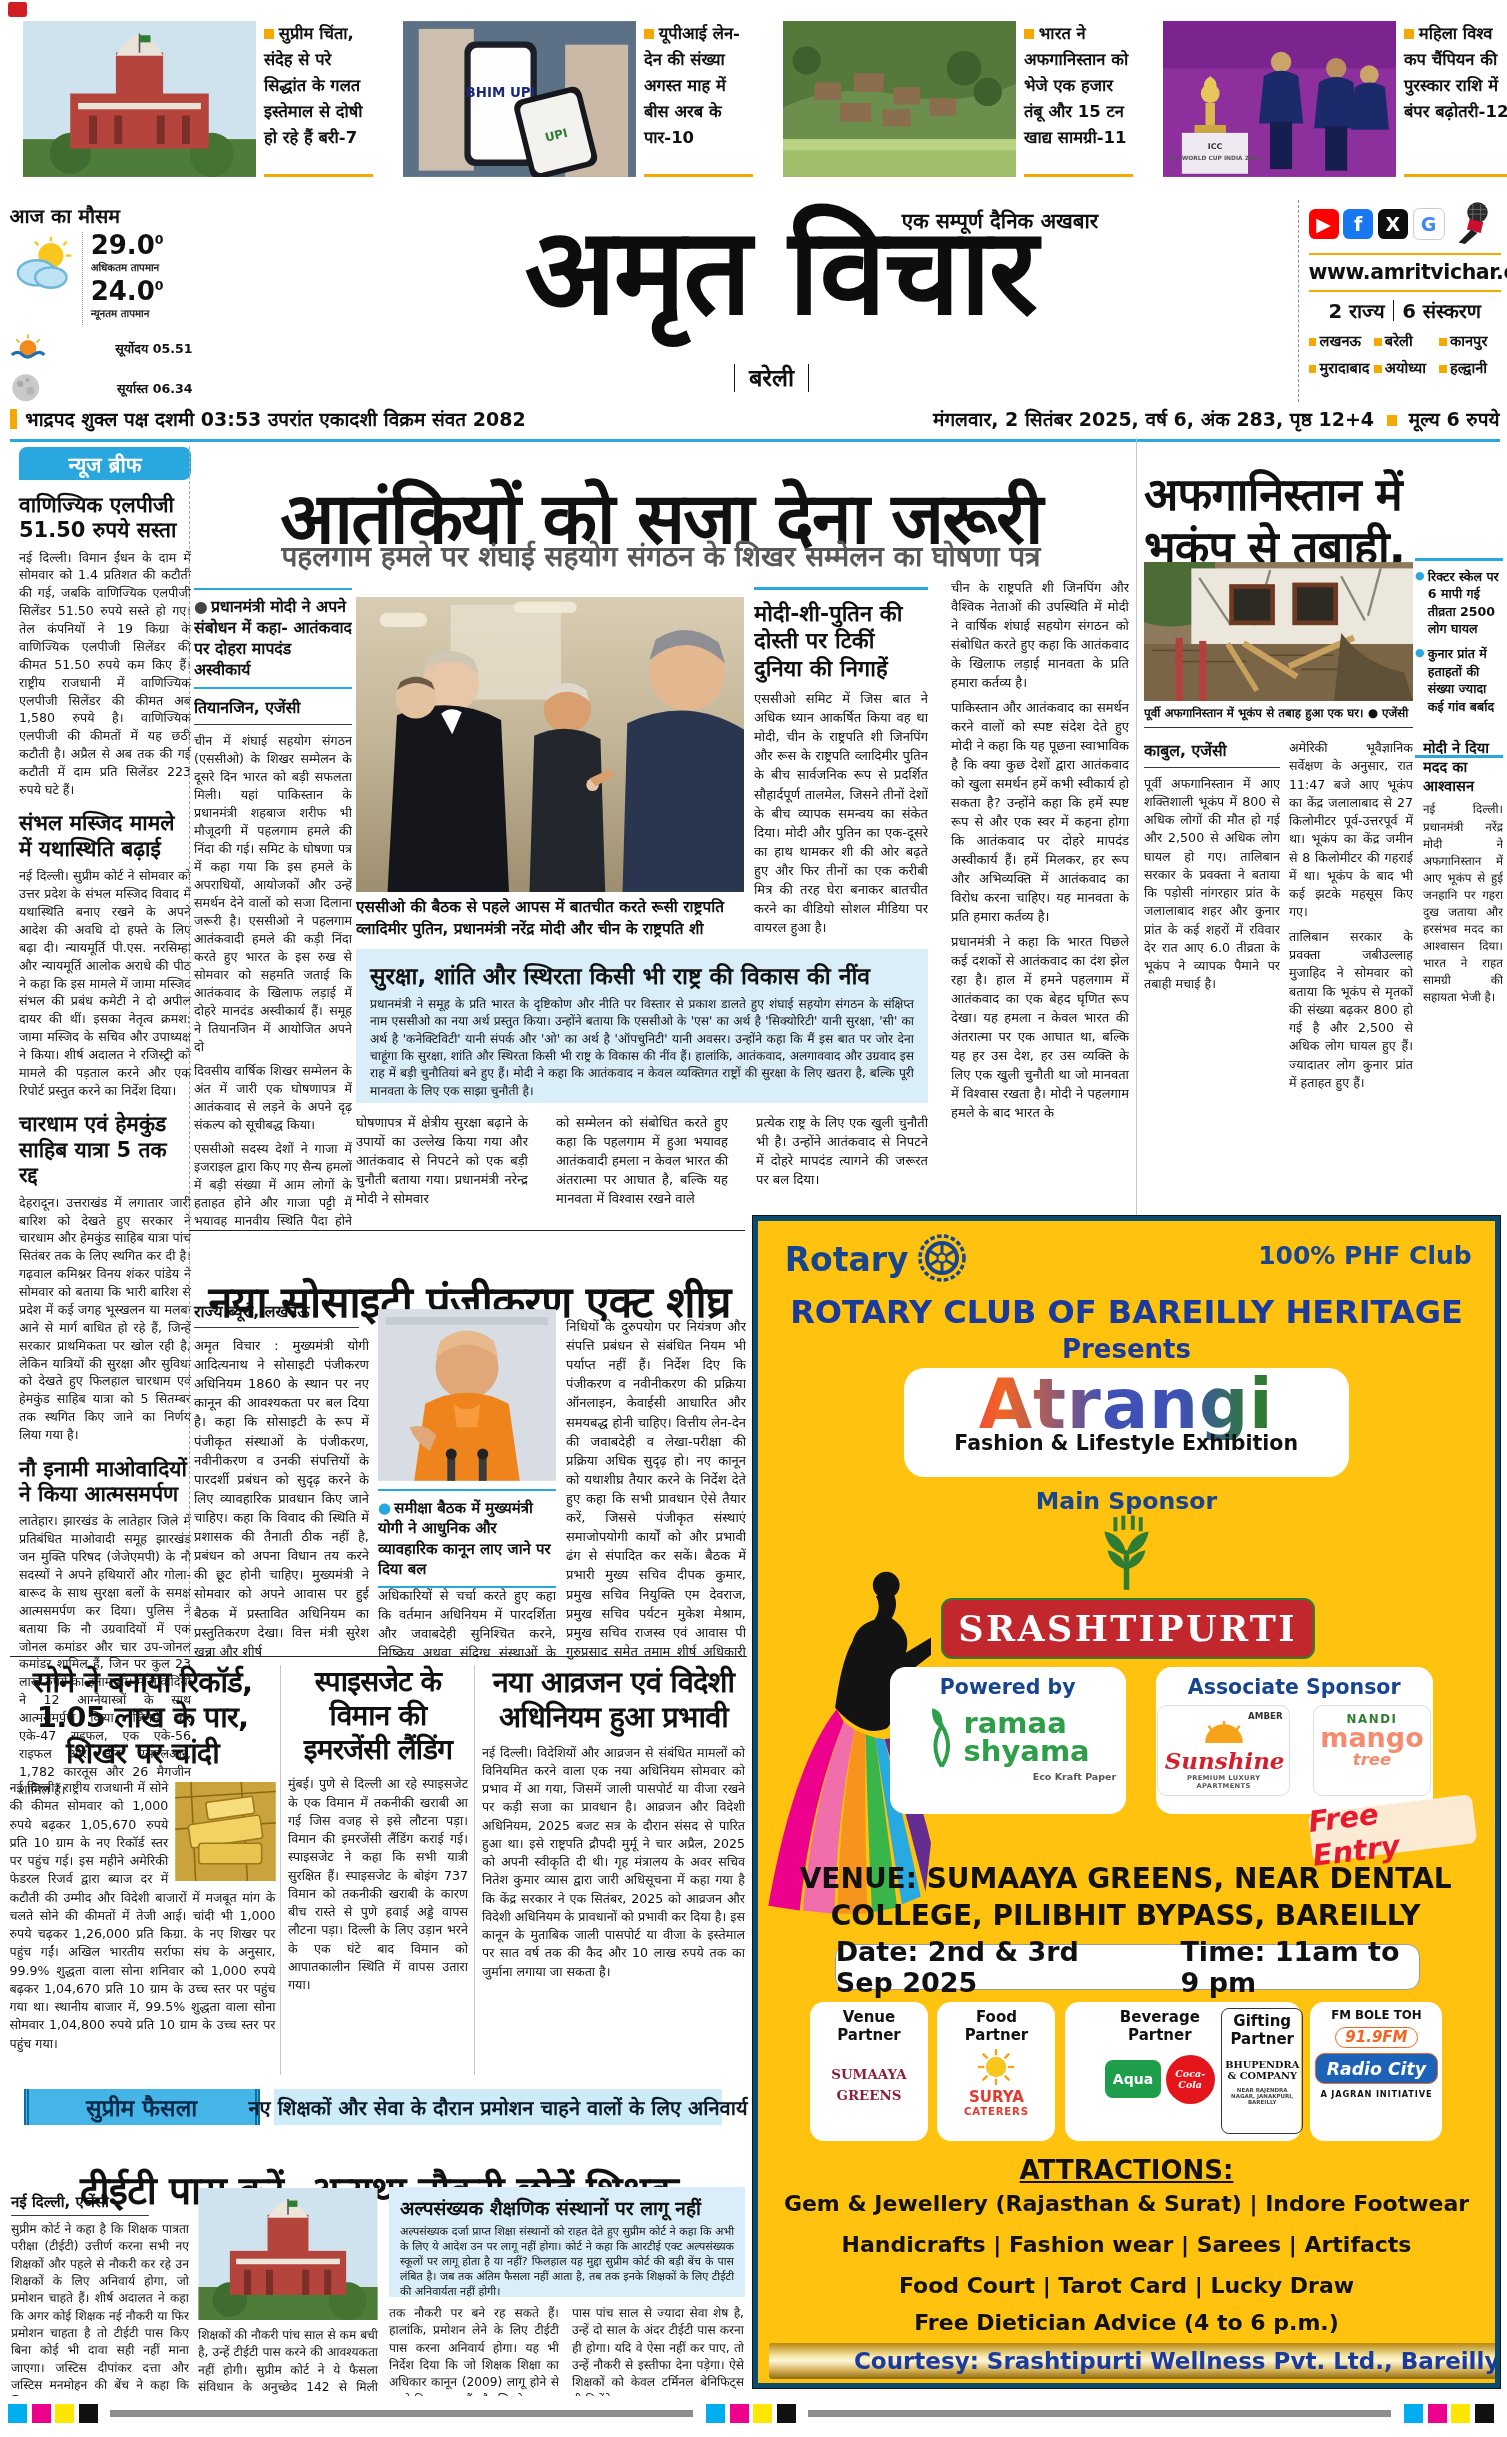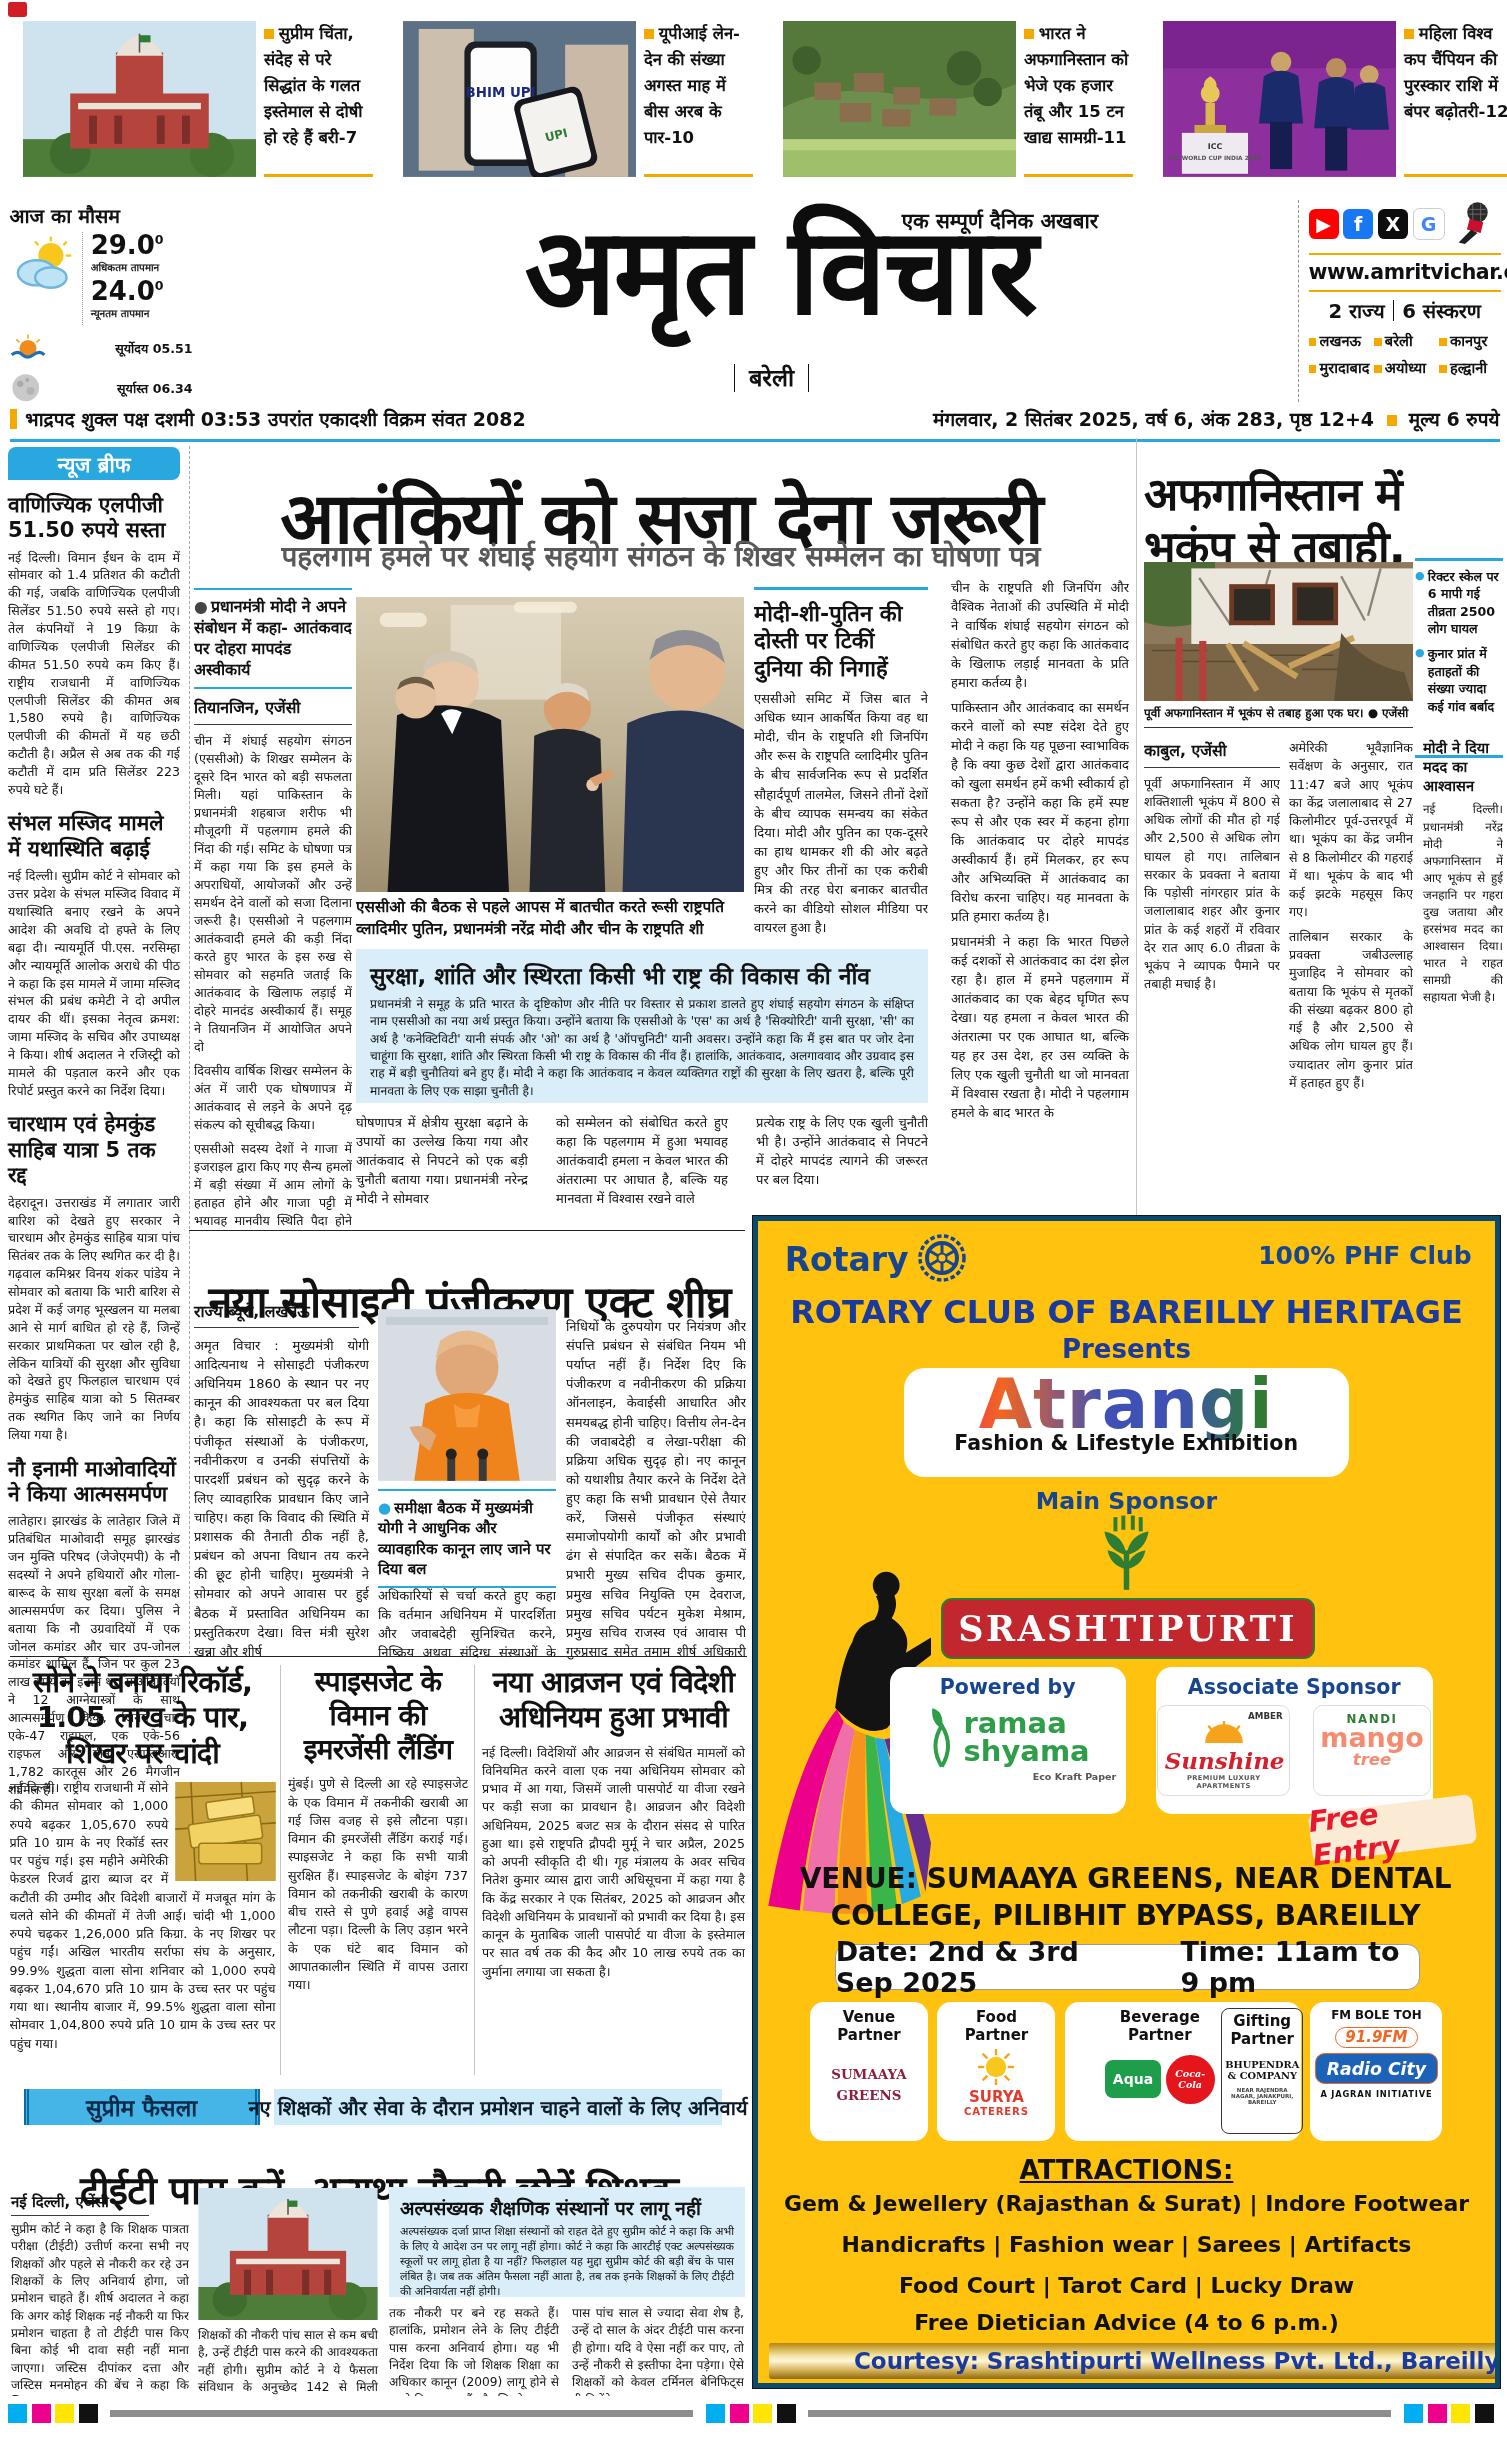--- a/index.html
+++ b/index.html
@@ -33,21 +33,21 @@
   .site{font-size:20.5px;font-weight:800;letter-spacing:-0.4px;}
   .states{font-size:19.7px;font-weight:800;display:flex;gap:7.9px;align-items:center;justify-content:center;margin:3.2px 0 6.3px;}
   .states .bar{width:1.6px;height:20.5px;background:#111;}
   .edgrid{display:grid;grid-template-columns:1fr 1fr 1fr;row-gap:6.3px;column-gap:3.2px;}
   .edit{font-size:14.6px;font-weight:800;white-space:nowrap;}
   .edit .ysq{width:7.9px;height:7.9px;margin-right:3.2px;}
   .datestrip{position:absolute;left:9.5px;top:406px;width:1490px;display:flex;justify-content:space-between;align-items:center;font-size:19px;font-weight:800;}
   .ybar{display:inline-block;width:7.9px;height:20.5px;background:#f5a800;margin-right:7.9px;vertical-align:-3.2px;}
   .cyanline{position:absolute;left:9.5px;top:439px;width:1490px;height:3.2px;background:#29a8e0;}
   
-  .briefs{position:absolute;left:8px;top:447px;width:172px;}
+  .briefs{position:absolute;left:19px;top:447px;width:172px;}
   .ribbon{height:33px;background:#29a8e0;color:#fff;font-size:20.5px;font-weight:800;display:flex;align-items:center;justify-content:center;border-radius:7.9px 7.9px 7.9px 0;}
   .brief h3{font-size:21px;line-height:1.22;font-weight:900;margin:12.6px 0 4.7px;}
   .brief p{font-size:12.6px;line-height:1.42;margin:0;}
   .briefsep{position:absolute;left:189px;top:446px;height:1208px;border-left:1.6px dashed #a8a8a8;}
   
   .lead-h{position:absolute;left:194px;top:435px;width:934px;text-align:center;font-size:71px;font-weight:900;line-height:1.02;letter-spacing:-1.6px;}
   .lead-sub{position:absolute;left:194px;top:536px;width:934px;text-align:center;font-size:28px;font-weight:800;color:#595959;}
   .lcol1{position:absolute;left:194px;top:588px;width:158px;height:641px;overflow:hidden;}
   .hlbox{border-top:2.4px solid #29a8e0;border-bottom:2.4px solid #29a8e0;padding:7px 0;font-size:15.8px;font-weight:800;line-height:1.32;}
   .dot{color:#444;margin-right:3.2px;}

